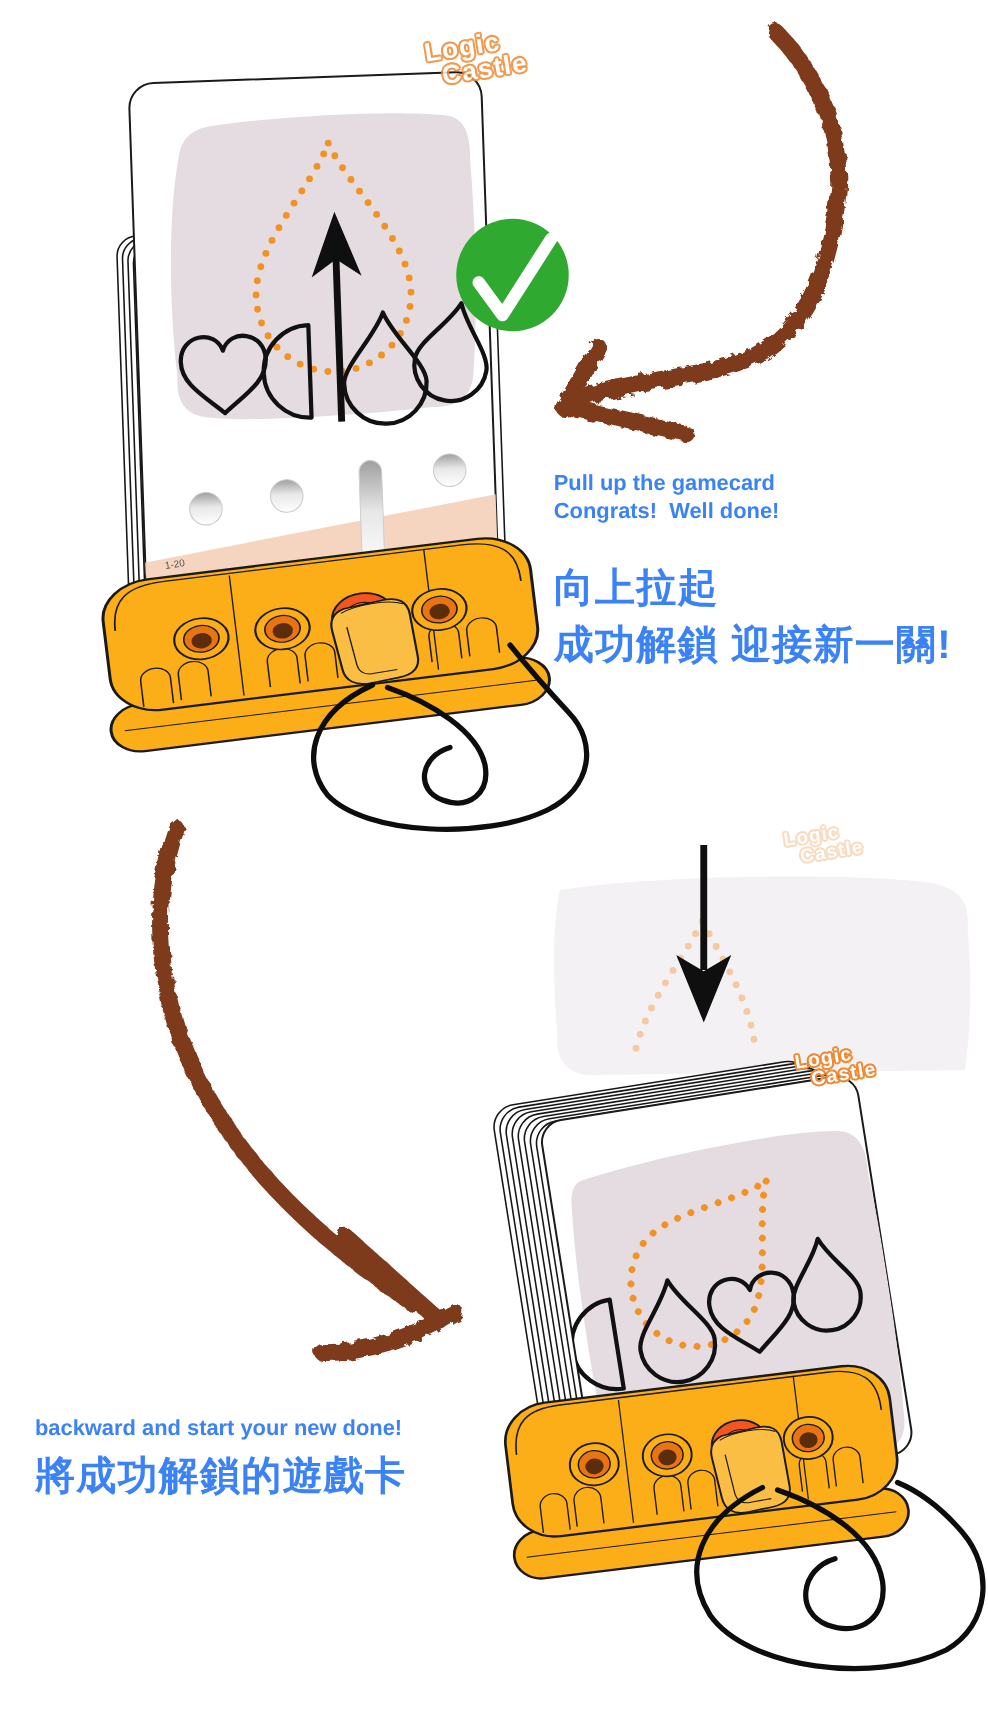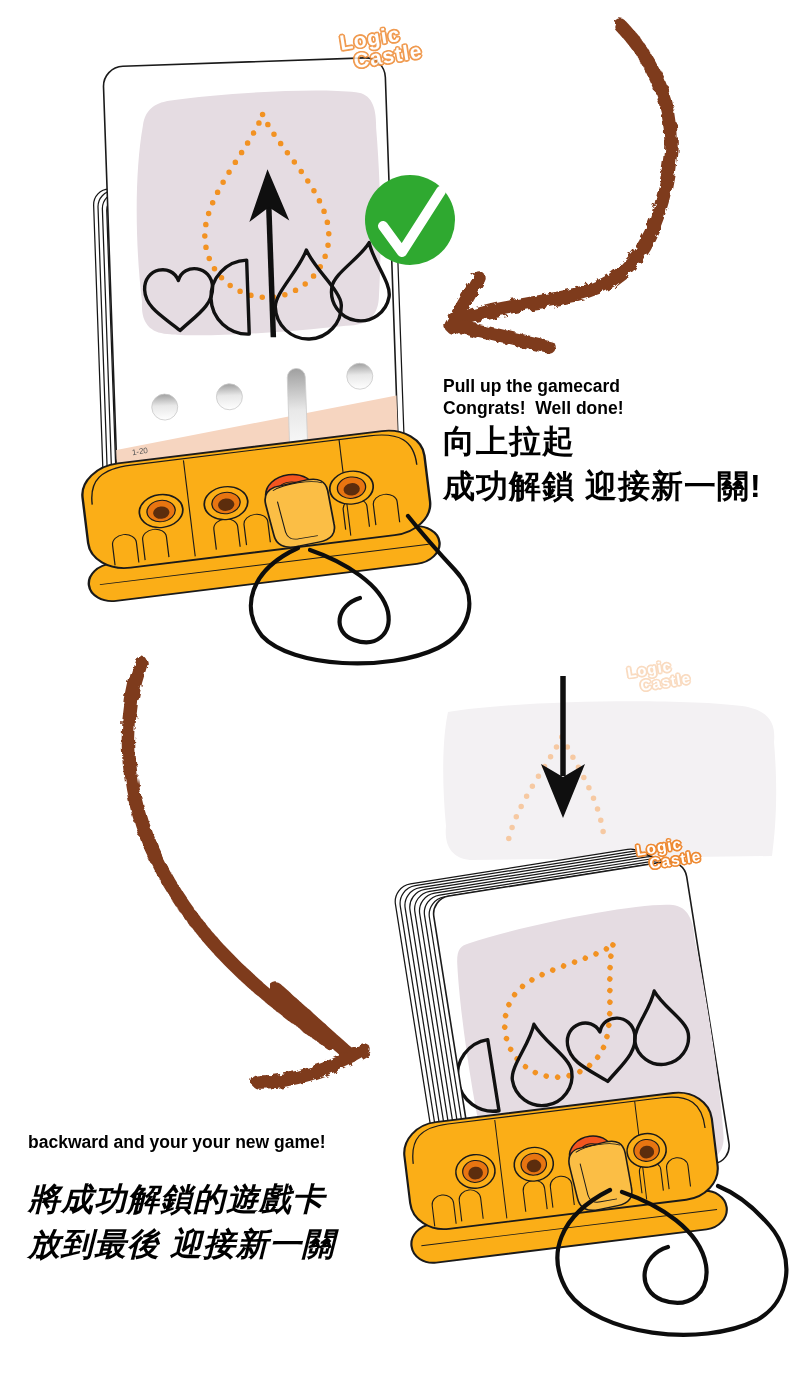--- a/index.html
+++ b/index.html
@@ -22,27 +22,27 @@
 
   .logo { position:absolute; font-weight:800; color:#fff; text-align:left;
           line-height:0.92; letter-spacing:1px; transform:rotate(-9deg);
           text-shadow: 1.7px 0 #EE8A33, -1.7px 0 #EE8A33, 0 1.7px #EE8A33, 0 -1.7px #EE8A33,
                        1.2px 1.2px #EE8A33, -1.2px -1.2px #EE8A33, 1.2px -1.2px #EE8A33, -1.2px 1.2px #EE8A33; }
   .logo .l2 { display:block; padding-left:11px; margin-top:1px; }
   .logo-main  { left:341px; top:27px;  font-size:21px; opacity:.85; }
   .logo-ghost { left:628px; top:661px; font-size:15px; opacity:.30; }
   .logo-card2 { left:637px; top:839px; font-size:15.5px; }
 
-  .txt { position:absolute; color:#000000; }
+  .txt { position:absolute; color:#3b82f6; }
   .txt-en p { font-weight:700; font-size:17.5px; line-height:21.5px; white-space:pre-wrap; }
   .txt-zh p { font-weight:700; font-size:32px; line-height:45px; letter-spacing:1px; white-space:pre-wrap; }
   #text-top    { left:443px; top:376px; width:345px; }
-  #text-top    .txt-zh { margin-top:0; }
+  #text-top    .txt-zh { margin-top:29px; }
   #text-bottom { left:28px; top:1132px; width:370px; }
-  #text-bottom .txt-zh { margin-top:23px; font-size:33px;font-style:italic; }
+  #text-bottom .txt-zh { margin-top:4px; font-size:33px; }
 </style>
 </head>
 <body>
 
 <div class="stage">
 
 <svg class="layer" viewBox="0 0 790 1374">
   <defs>
     <linearGradient id="holeShade" x1="0" y1="0" x2="0" y2="1">
       <stop offset="0" stop-color="#9f9f9f"></stop>
@@ -236,21 +236,20 @@
     <p>Congrats!  Well done!</p>
   </div>
   <div class="txt-zh">
     <p>向上拉起</p>
     <p>成功解鎖 迎接新一關!</p>
   </div>
 </div>
 
 <div id="text-bottom" class="txt">
   <div class="txt-en">
-    <p>backward and your your new game!</p>
+    <p>backward and start your new done!</p>
   </div>
   <div class="txt-zh">
     <p>將成功解鎖的遊戲卡</p>
-    <p>放到最後 迎接新一關</p>
   </div>
 </div>
 
 </div>
 
 </body></html>

